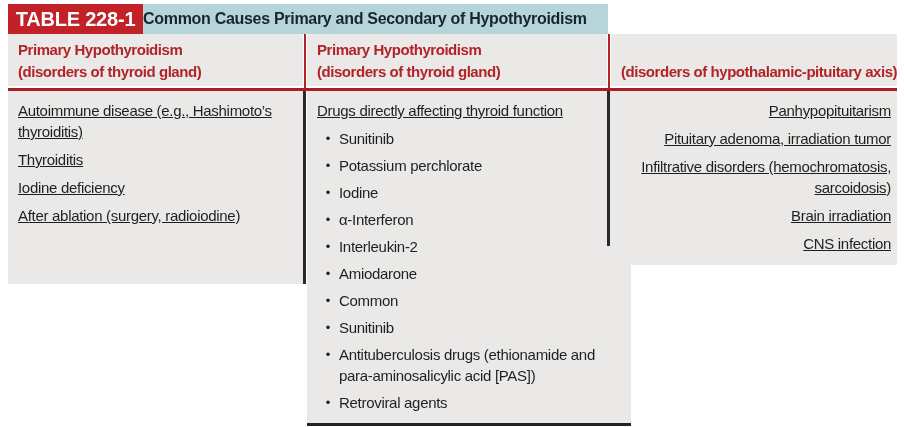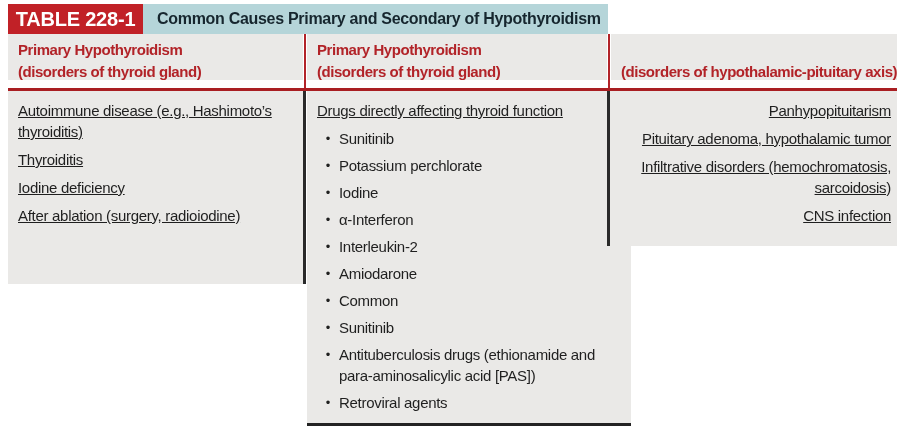--- a/index.html
+++ b/index.html
@@ -9,26 +9,26 @@
   }
   
   .tbl-label{
     position:absolute;left:8px;top:4px;width:135px;height:30px;
     background:#c12127;color:#ffffff;font-weight:bold;font-size:20px;
     display:flex;align-items:center;justify-content:center;letter-spacing:-0.2px;
   }
   .title-band{
     position:absolute;left:143px;top:4px;width:465px;height:30px;
     background:#b5d5d9;color:#16262e;font-weight:bold;font-size:16px;
-    display:flex;align-items:center;padding-left:14px;box-sizing:border-box;
+    display:flex;align-items:center;box-sizing:border-box;
     letter-spacing:-0.3px;
   }
   
   .hdr{
-    position:absolute;top:34px;height:46px;background:#eae9e7;
+    position:absolute;top:34px;height:52px;background:#eae9e7;
     color:#b22328;font-weight:bold;font-size:15px;line-height:22px;
     padding:5px 20px 0 10px;box-sizing:border-box;white-space:nowrap;
     letter-spacing:-0.45px;
   }
   .hdr1{left:8px;width:295px;}
   .hdr2{left:307px;width:300px;}
   .hdr3{left:611px;width:286px;}
   
   .red-hrule{position:absolute;left:8px;top:88px;width:889px;height:3px;background:#a91e22;}
   .red-vrule{position:absolute;top:34px;width:2px;height:54px;background:#b22328;}
@@ -122,21 +122,22 @@
         <span class="bullet-text">Antituberculosis drugs (ethionamide and para-aminosalicylic acid [PAS])</span>
       </div>
     <div class="bullet-row">
         <span class="bullet">•</span>
         <span class="bullet-text">Retroviral agents</span>
       </div>
   </div>
 
   <div class="body-cell bc3">
     <p>Panhypopituitarism</p>
-    <p>Pituitary adenoma, hypothalamic tumor</p>
+    <p>Pituitary adenoma, irradiation tumor</p>
     <p>Infiltrative disorders (hemochromatosis, sarcoidosis)</p>
+    <p>Brain irradiation</p>
     <p>CNS infection</p>
   </div>
 
   <div class="blk-vrule bv1"></div>
   <div class="blk-vrule bv2"></div>
 
 </div>
 
 </body></html>

